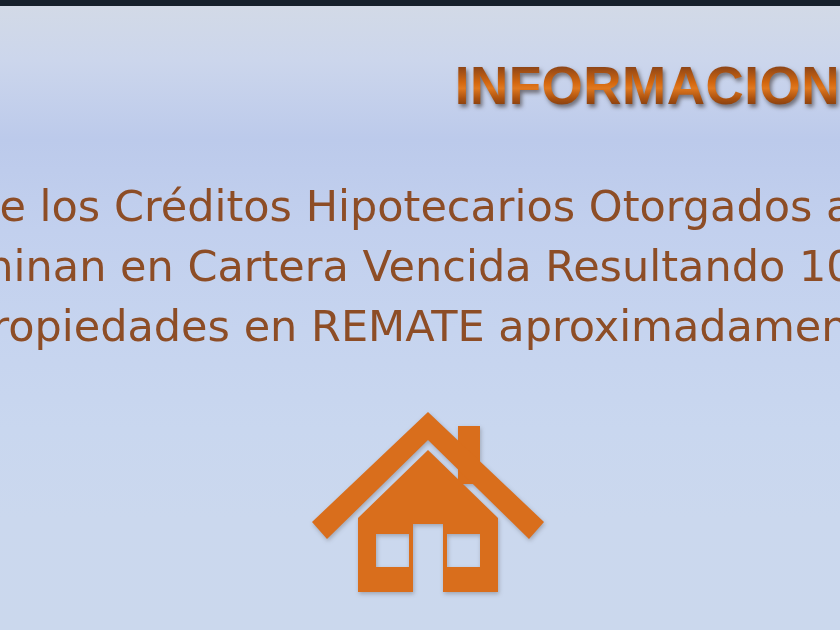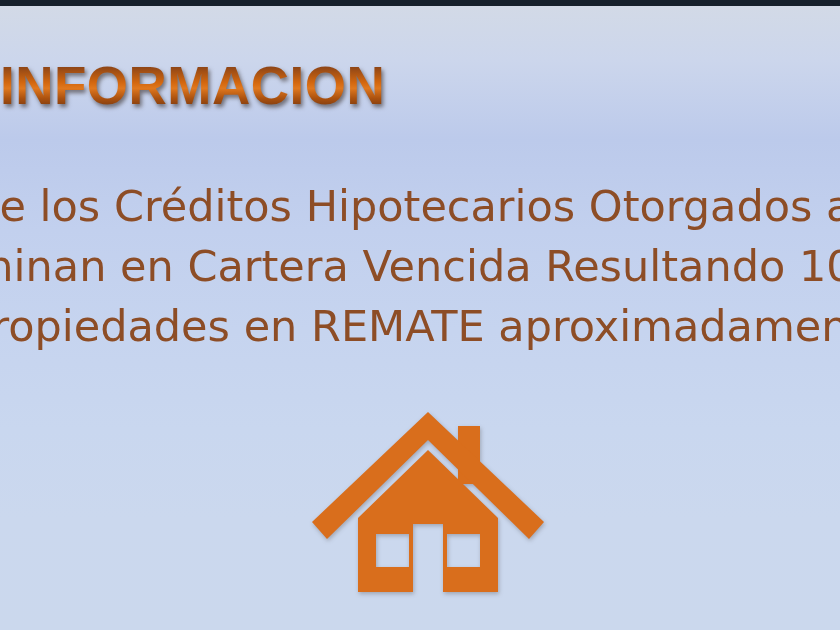--- a/index.html
+++ b/index.html
@@ -37,21 +37,21 @@
     height: 6px;
     background: #16202b;
   }
 
   
   #title-wrap {
     position: absolute;
     left: 0;
     top: 57px;
     width: 840px;
-    text-align: left;
+    text-align: right;
     pointer-events: none;
   }
   #title {
     display: inline-block;
     font-size: 53px;
     font-weight: bold;
     letter-spacing: 0.5px;
     line-height: 58px;
     
     background-image: linear-gradient(

